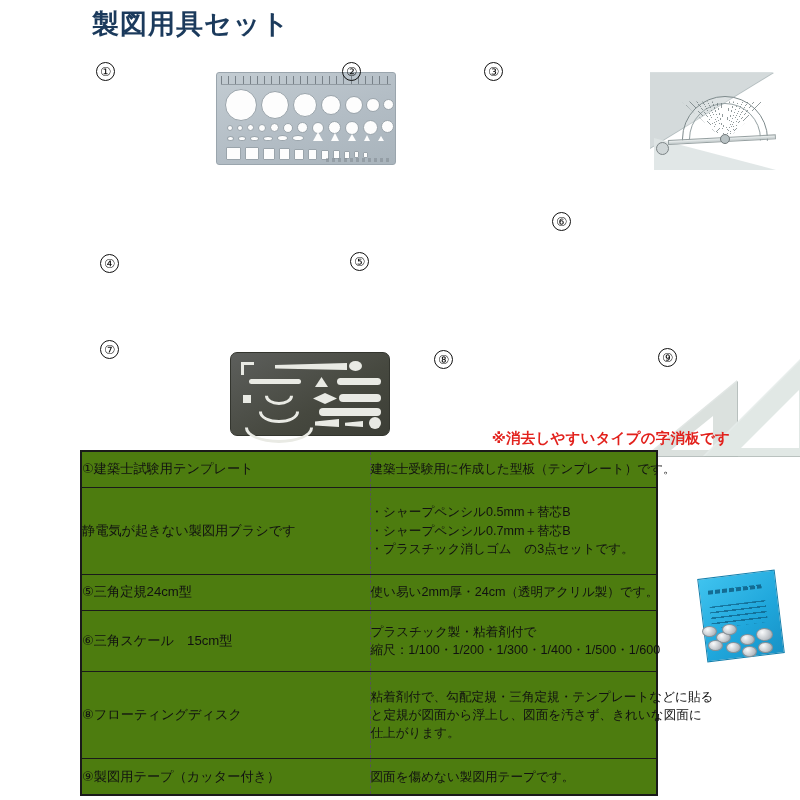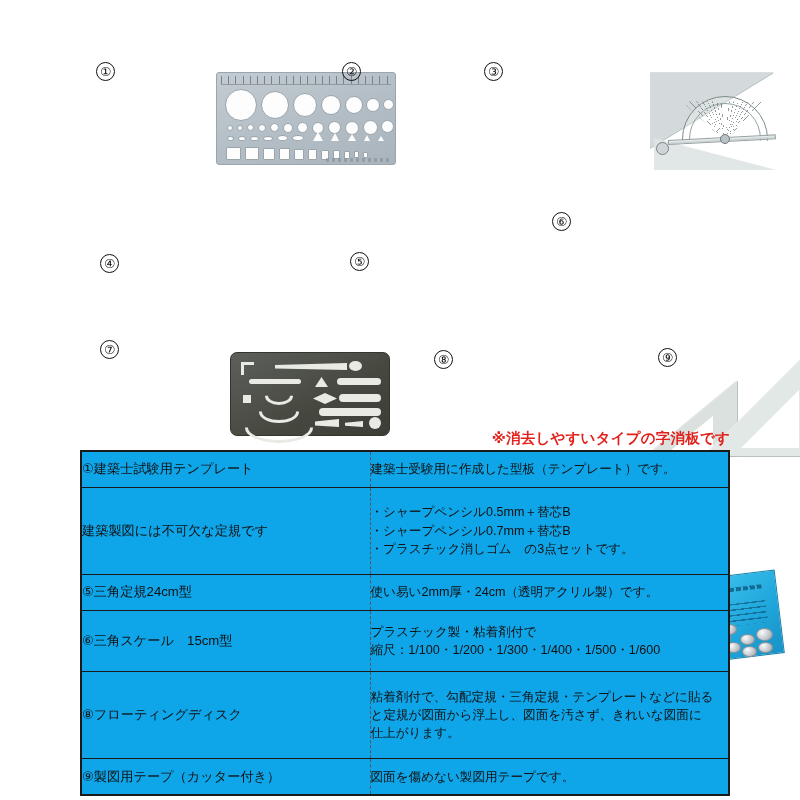--- a/index.html
+++ b/index.html
@@ -232,40 +232,41 @@
 
   
   .notice {
     position:absolute; right:70px; top:429px;
     color:#e2211c; font-weight:bold; font-size:14.5px;
     white-space:nowrap; letter-spacing:.2px;
   }
 
   
   .tablewrap {
-    position:absolute; left:80px; top:450px; width:650px; height:346px;
-    border:2.5px solid #1a1a1a; background:#0ea5e9;
+    position:absolute; left:80px; top:450px; width:578px; height:346px;
+    border:2.5px solid #1a1a1a; background:#4d7c0f;
   }
   table.spec { width:100%; height:100%; border-collapse:collapse; table-layout:fixed; }
   table.spec tr { border-bottom:1.4px solid #1a1a1a; }
   table.spec tr:last-child { border-bottom:none;margin-top:42px; }
   table.spec td { vertical-align:middle; padding:3px 0; }
   td.cname {
     width:288px; padding-left:10px;
     font-size:13.2px; color:#111; white-space:nowrap;
     border-right:1.6px dashed #555;
   }
   td.cdesc { padding-left:12px; font-size:12.6px; color:#111; line-height:1.45; }
   .cdesc .ln { display:block; white-space:nowrap; }
 </style>
 </head>
 <body>
 
 <div id="page">
 
+  <div class="title">製図用具セット</div>
 
   <div class="photos">
 
     <div class="cell" style="left:96px;top:8px;width:220px;height:140px;">
       <div class="numbadge" style="left:0px;top:2px;">①</div>
       <div class="tmpl">
         <div class="topscale"></div>
         <div class="hole" style="left:8px;top:16px;width:32px;height:32px;"></div>
         <div class="hole" style="left:44px;top:18px;width:28px;height:28px;"></div>
         <div class="hole" style="left:76px;top:20px;width:24px;height:24px;"></div>
@@ -412,21 +413,21 @@
 
         <tr>
           <td class="cname">①建築士試験用テンプレート</td>
           <td class="cdesc">
             <span class="ln">建築士受験用に作成した型板（テンプレート）です。</span>
           </td>
         </tr>
 
 
         <tr>
-          <td class="cname">建築製図には不可欠な定規です</td>
+          <td class="cname">静電気が起きない製図用ブラシです</td>
           <td class="cdesc">
             <span class="ln">・シャープペンシル0.5mm＋替芯B</span>
             <span class="ln">・シャープペンシル0.7mm＋替芯B</span>
             <span class="ln">・プラスチック消しゴム　の3点セットです。</span>
           </td>
         </tr>
 
 
         <tr>
           <td class="cname">⑤三角定規24cm型</td>

